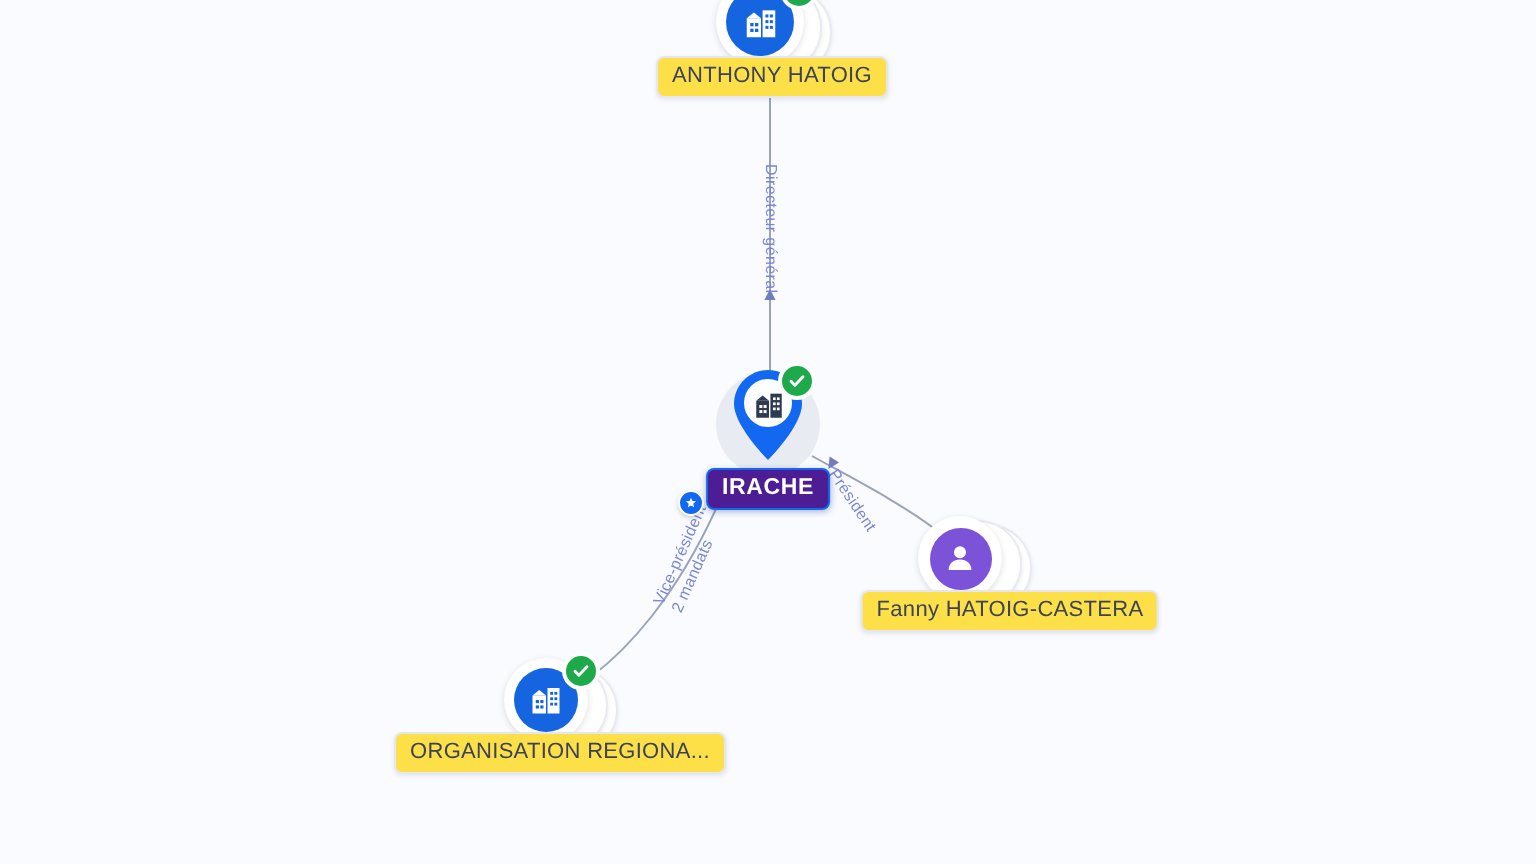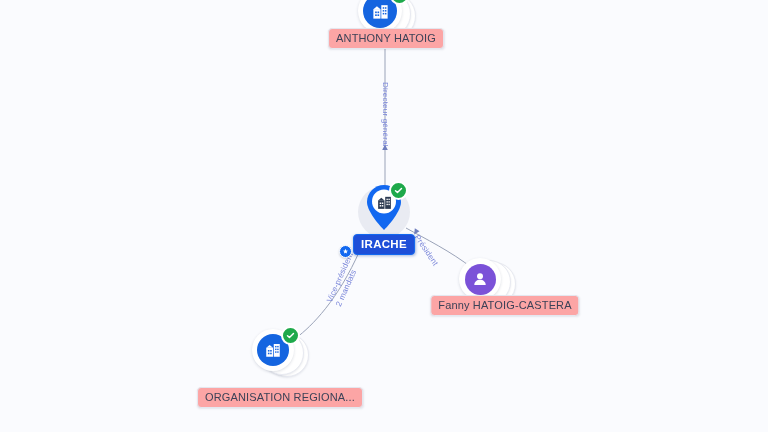--- a/index.html
+++ b/index.html
@@ -87,32 +87,32 @@
   .pin-wrap {
     position: absolute;
     transform: translate(-50%, -50%);
   }
 
   
   .node-label {
     position: absolute;
     transform: translateX(-50%);
     white-space: nowrap;
-    background: #fca5a5;
+    background: #fde047;
     border: 1px solid #e4e7ef;
     border-radius: 4px;
     padding: 3px 7px 4px 7px;
     font-size: 11px;
     line-height: 12px;
     color: #3c4257;
     box-shadow: 0 1px 2px rgba(40,50,80,0.10);
     letter-spacing: 0.15px;
   }
   .node-label.selected {
-    background: #1d4ed8;
+    background: #4c1d95;
     border-color: #1268f0;
     color: #ffffff;
     font-weight: bold;
     font-size: 11.5px;
     letter-spacing: 0.3px;
     box-shadow: 0 1px 3px rgba(20,60,160,0.35);
   }
 
   
   .edge-label {
@@ -281,16 +281,16 @@
             <rect x="17.6" y="13.8" width="1.9" height="1.9" fill="#1565e0"></rect>
           </svg>
         </div>
       </div>
       <div class="check-badge" style="width:15px;height:15px;left:29px;top:-1px;">
         <svg width="9" height="9" viewBox="0 0 12 12">
           <path d="M2,6.2 L4.6,8.8 L10,3.2" stroke="#ffffff" stroke-width="1.9" fill="none" stroke-linecap="round" stroke-linejoin="round"></path>
         </svg>
       </div>
     </div>
-    <div class="node-label" style="left:0px; top:14px;margin-top:21px;">ORGANISATION REGIONA...</div>
+    <div class="node-label" style="left:0px; top:14px;">ORGANISATION REGIONA...</div>
   </div>
 
 </div>
 
 </body></html>

